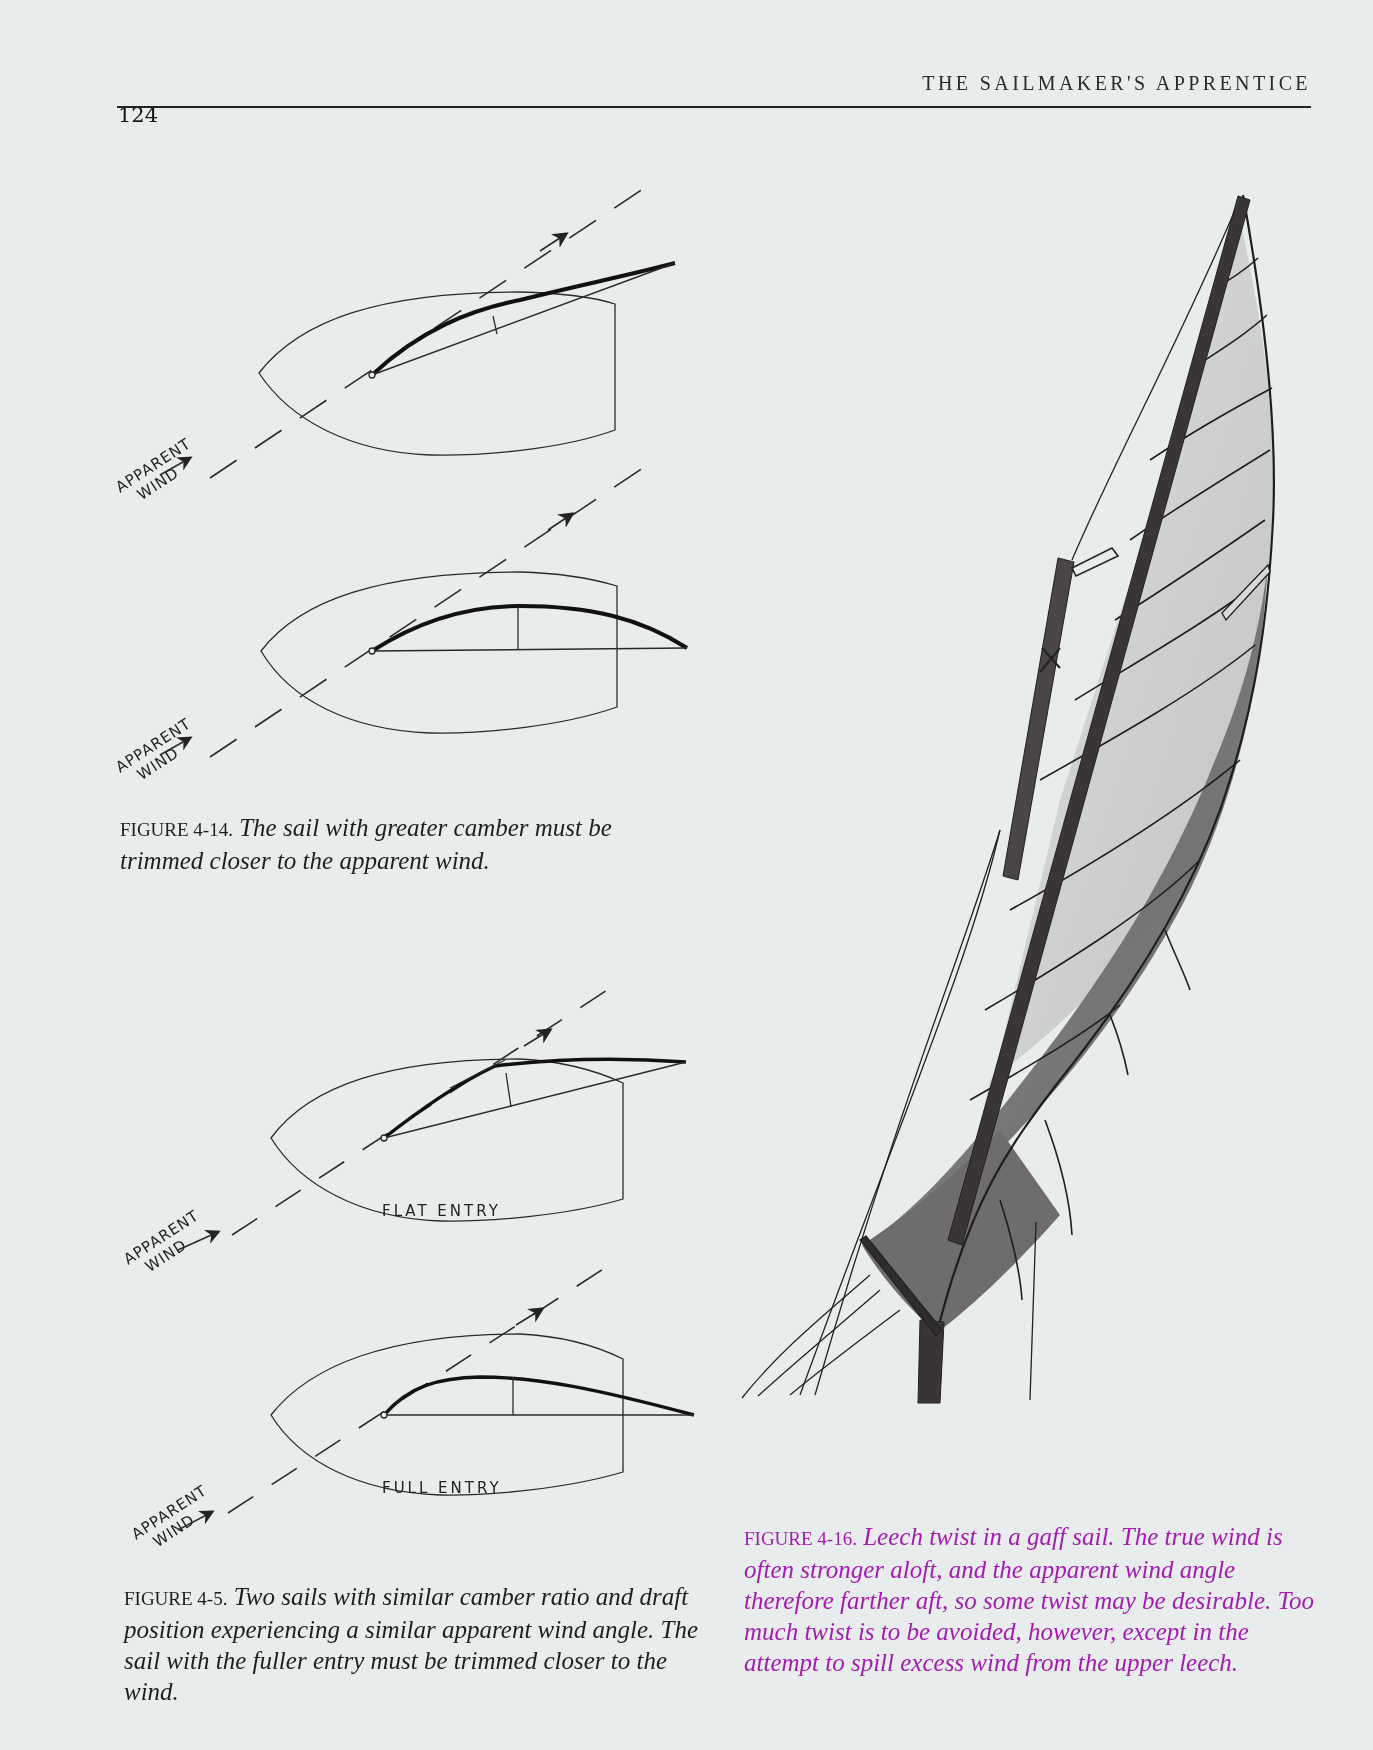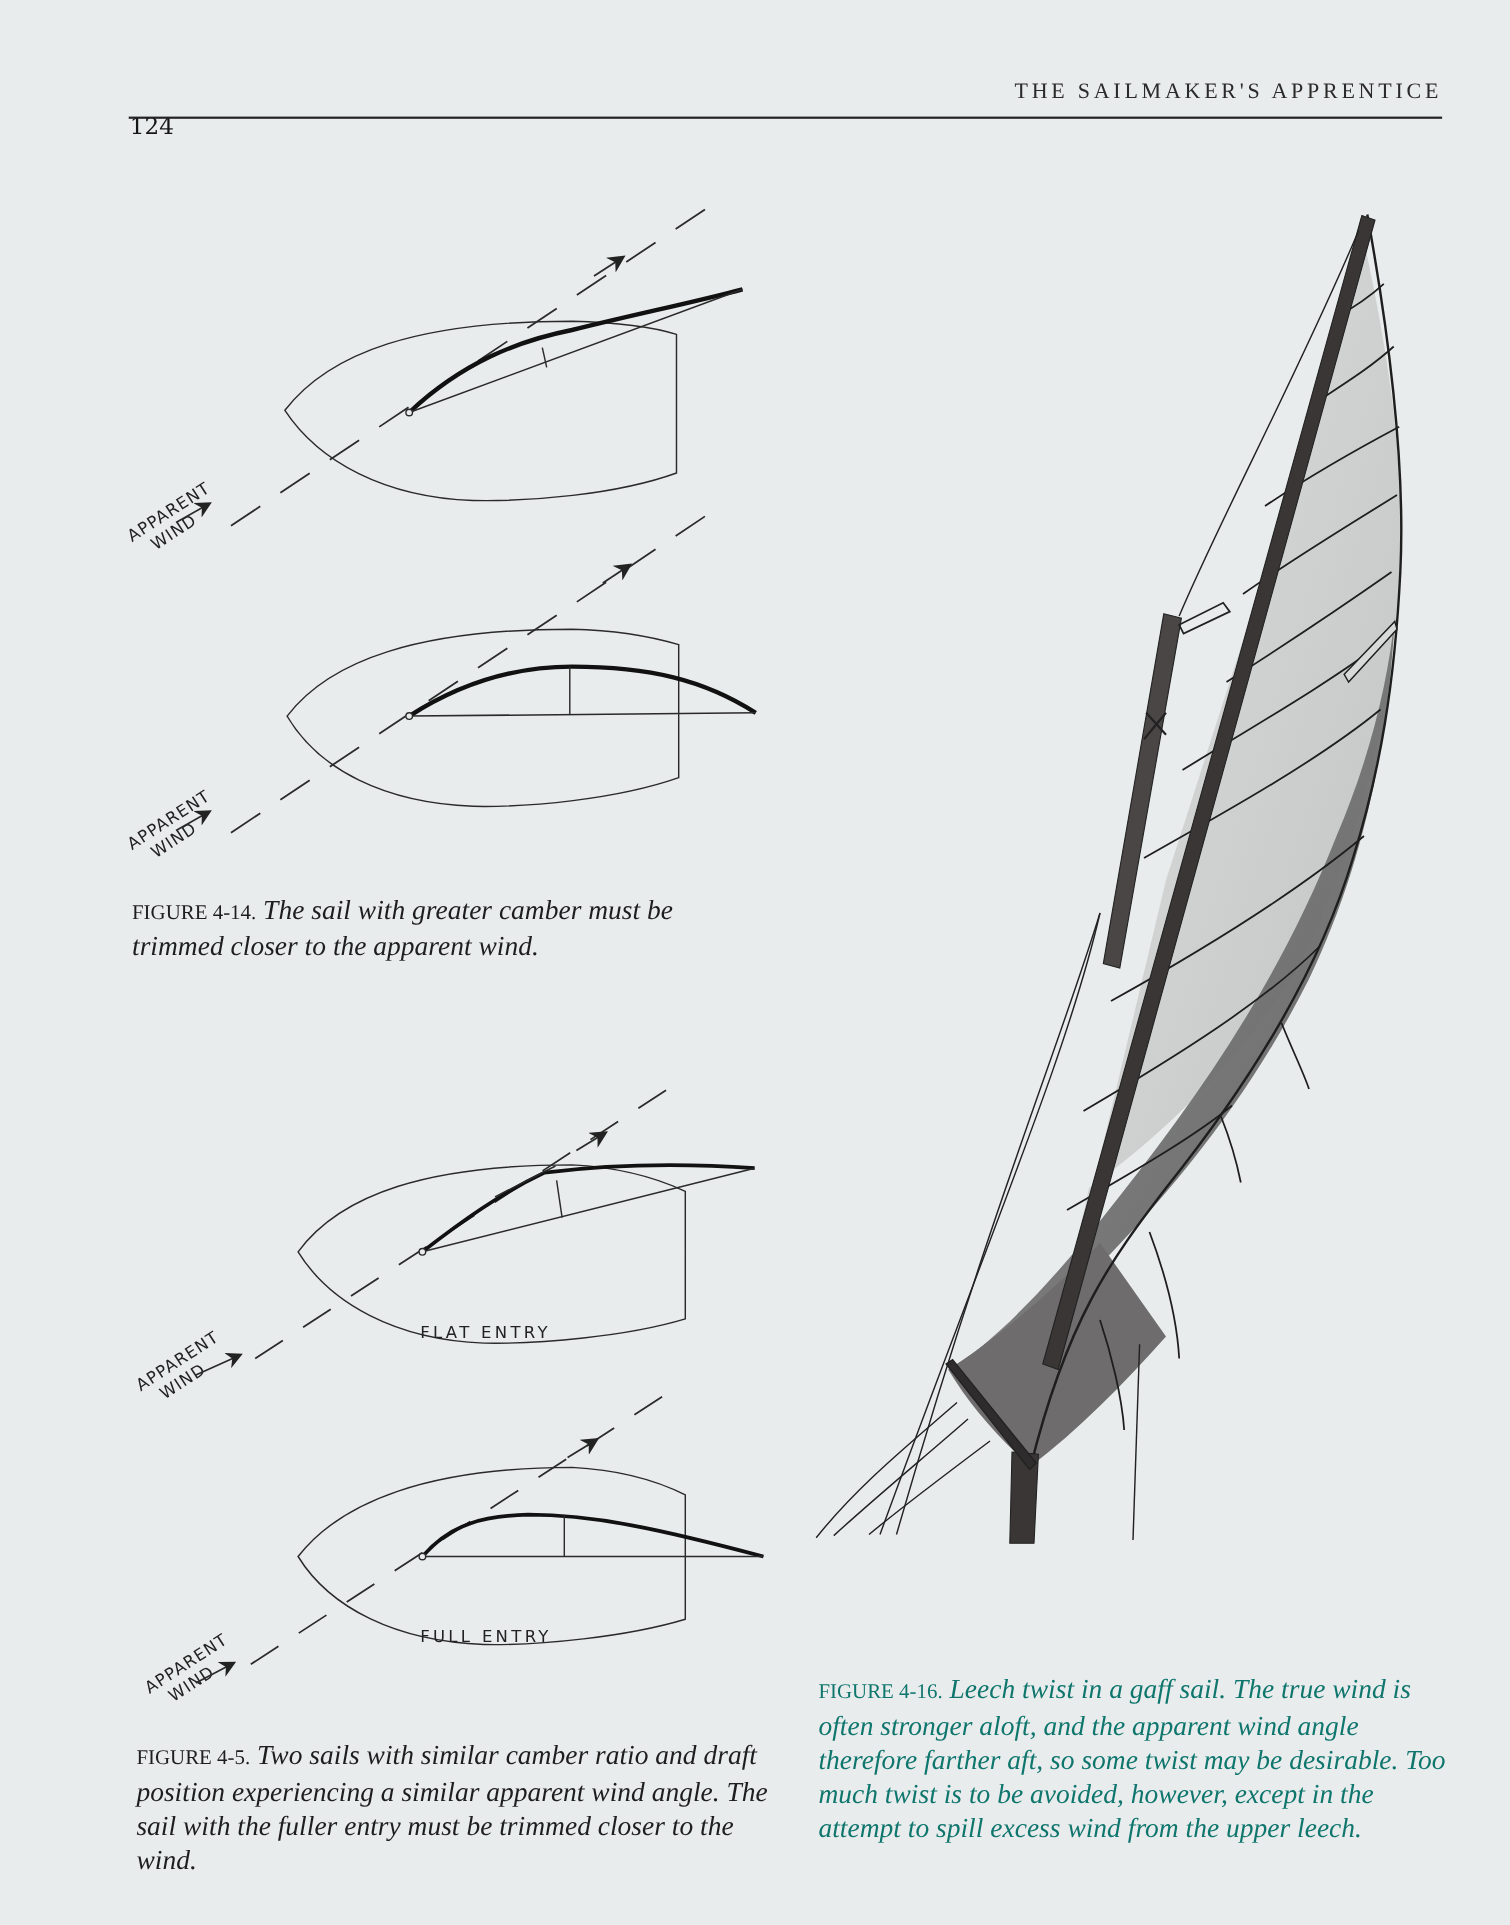--- a/index.html
+++ b/index.html
@@ -29,21 +29,21 @@
     font-size: 25px; line-height: 31px; color: #1e1e1e;
   }
   .caption .fig-label {
     font-style: normal; font-size: 19px; letter-spacing: 0px;
     font-family: "Liberation Serif", serif;
     margin-top: 29px;
   }
   .caption .fig-text { font-style: italic; }
   #cap-414 { left: 120px; top: 812px; width: 560px; }
   #cap-415 { left: 124px; top: 1581px; width: 590px; }
-  #cap-416 { left: 744px; top: 1521px; width: 580px; color: #0f766e; }
+  #cap-416 { left: 744px; top: 1521px; width: 580px; color: #a21caf; }
   .hand {
     font-family: "DejaVu Sans", sans-serif; font-size: 15px;
     fill: #222; letter-spacing: 1px;
   }
 </style>
 </head>
 <body>
 
 <div class="page-number">124</div>
 <div class="running-head">THE SAILMAKER'S APPRENTICE</div>

